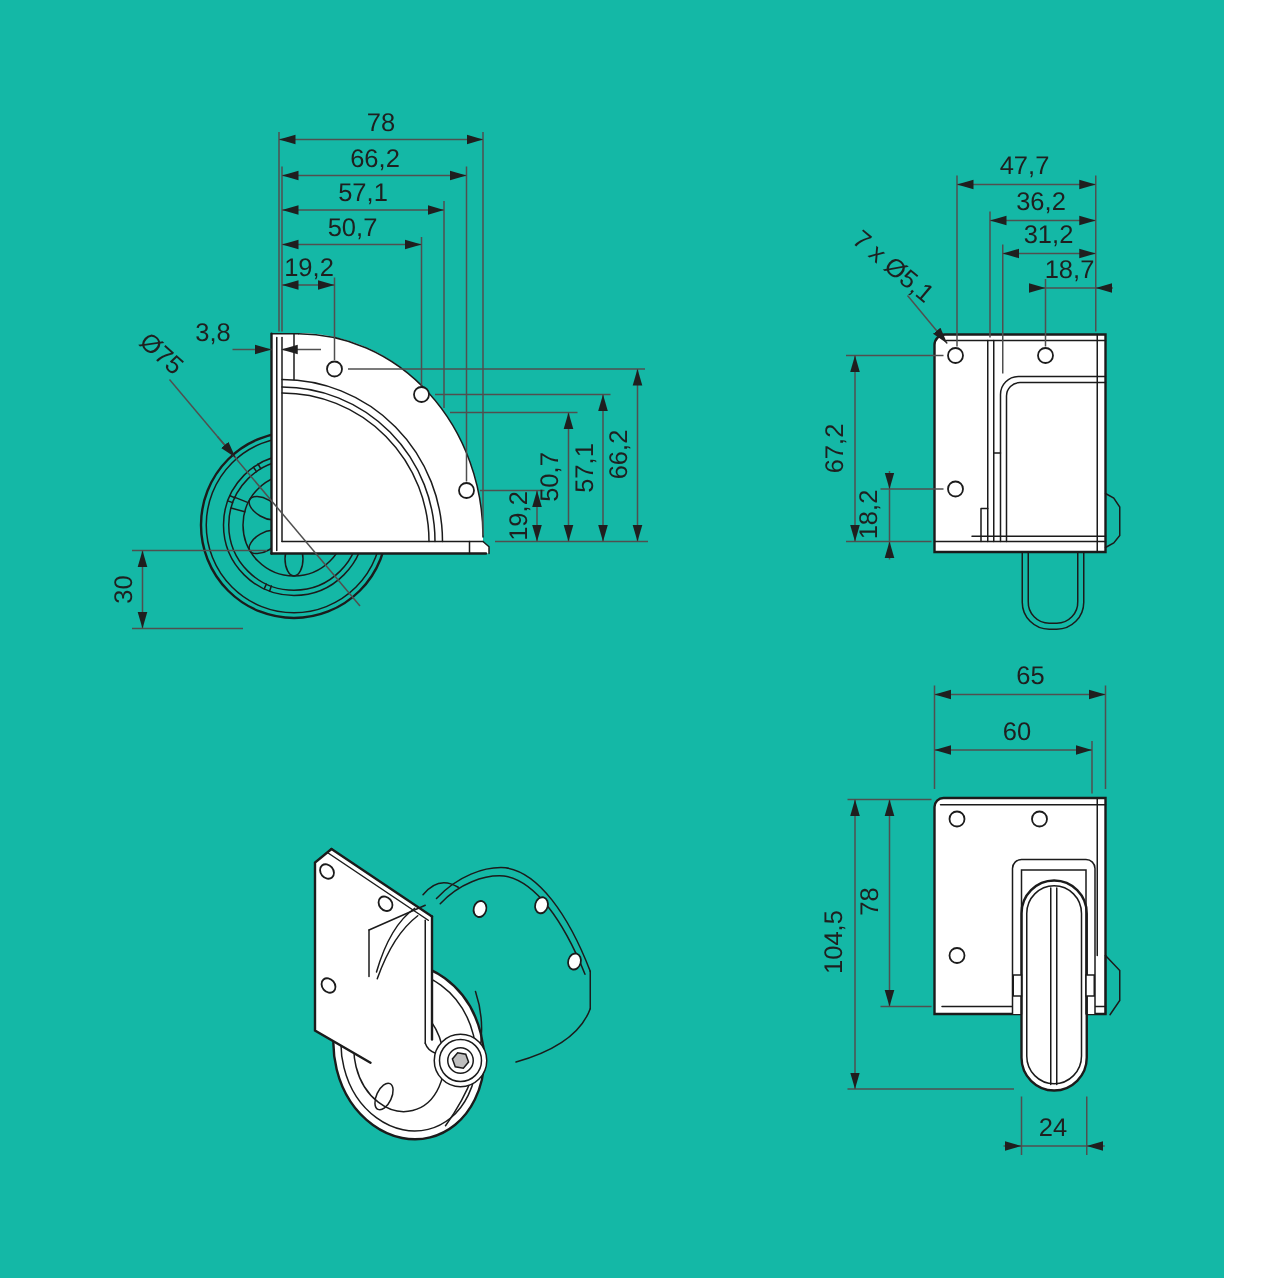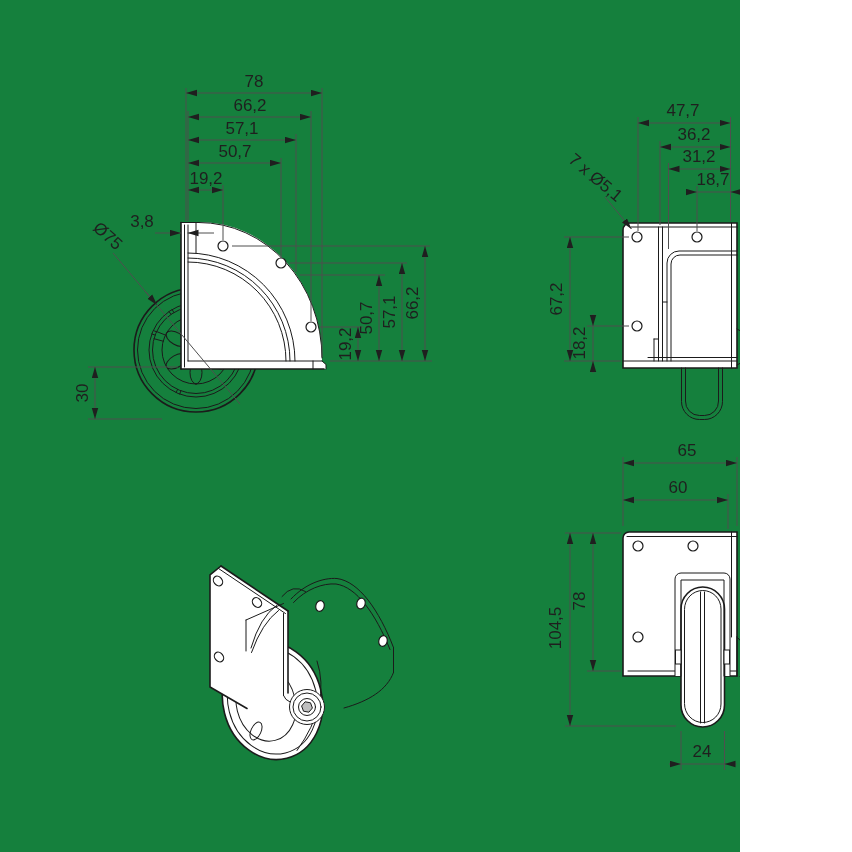--- a/index.html
+++ b/index.html
@@ -1,16 +1,16 @@
 <!DOCTYPE html>
 <html><head>
 <meta charset="utf-8">
 <style>
   html,body{margin:0;padding:0;background:#ffffff;}
-  #canvas{position:relative;width:740px;height:852px;background:#15803d;overflow:hidden;}
+  #canvas{position:relative;width:816px;height:852px;background:#14b8a6;overflow:hidden;}
   svg{display:block;}
   .ol{stroke:#1b1b1b;stroke-width:1.6;fill:none;stroke-linecap:round;}
   .il{stroke:#1b1b1b;stroke-width:1;fill:none;stroke-linecap:round;}
   .wf{stroke:#1b1b1b;stroke-width:1.6;fill:#ffffff;}
   .wf2{stroke:#1b1b1b;stroke-width:1;fill:#ffffff;}
   .fill{fill:#ffffff;stroke:none;}
   .hole{fill:#ffffff;stroke:#1b1b1b;stroke-width:1.2;}
   .dl{stroke:#4f4f4f;stroke-width:1;fill:none;}
   .dim-text{font-family:"Liberation Sans", sans-serif;font-size:17px;fill:#1f1f1f;text-anchor:middle;}
 </style>

